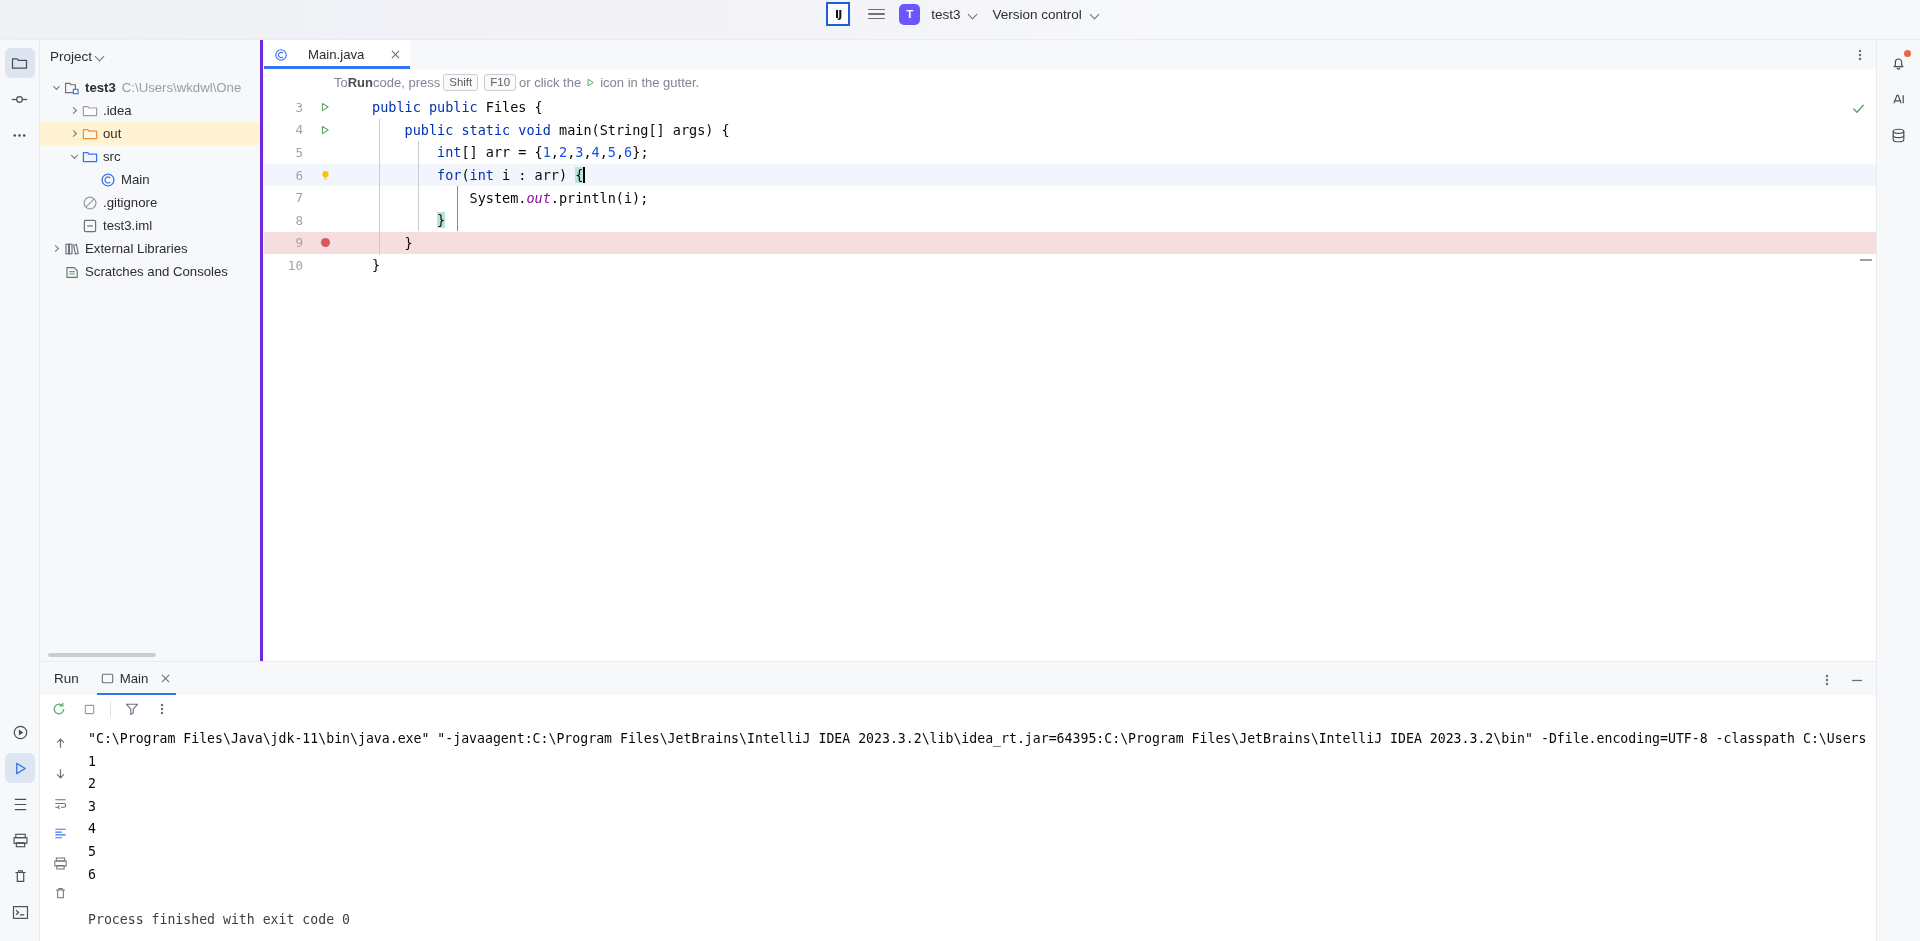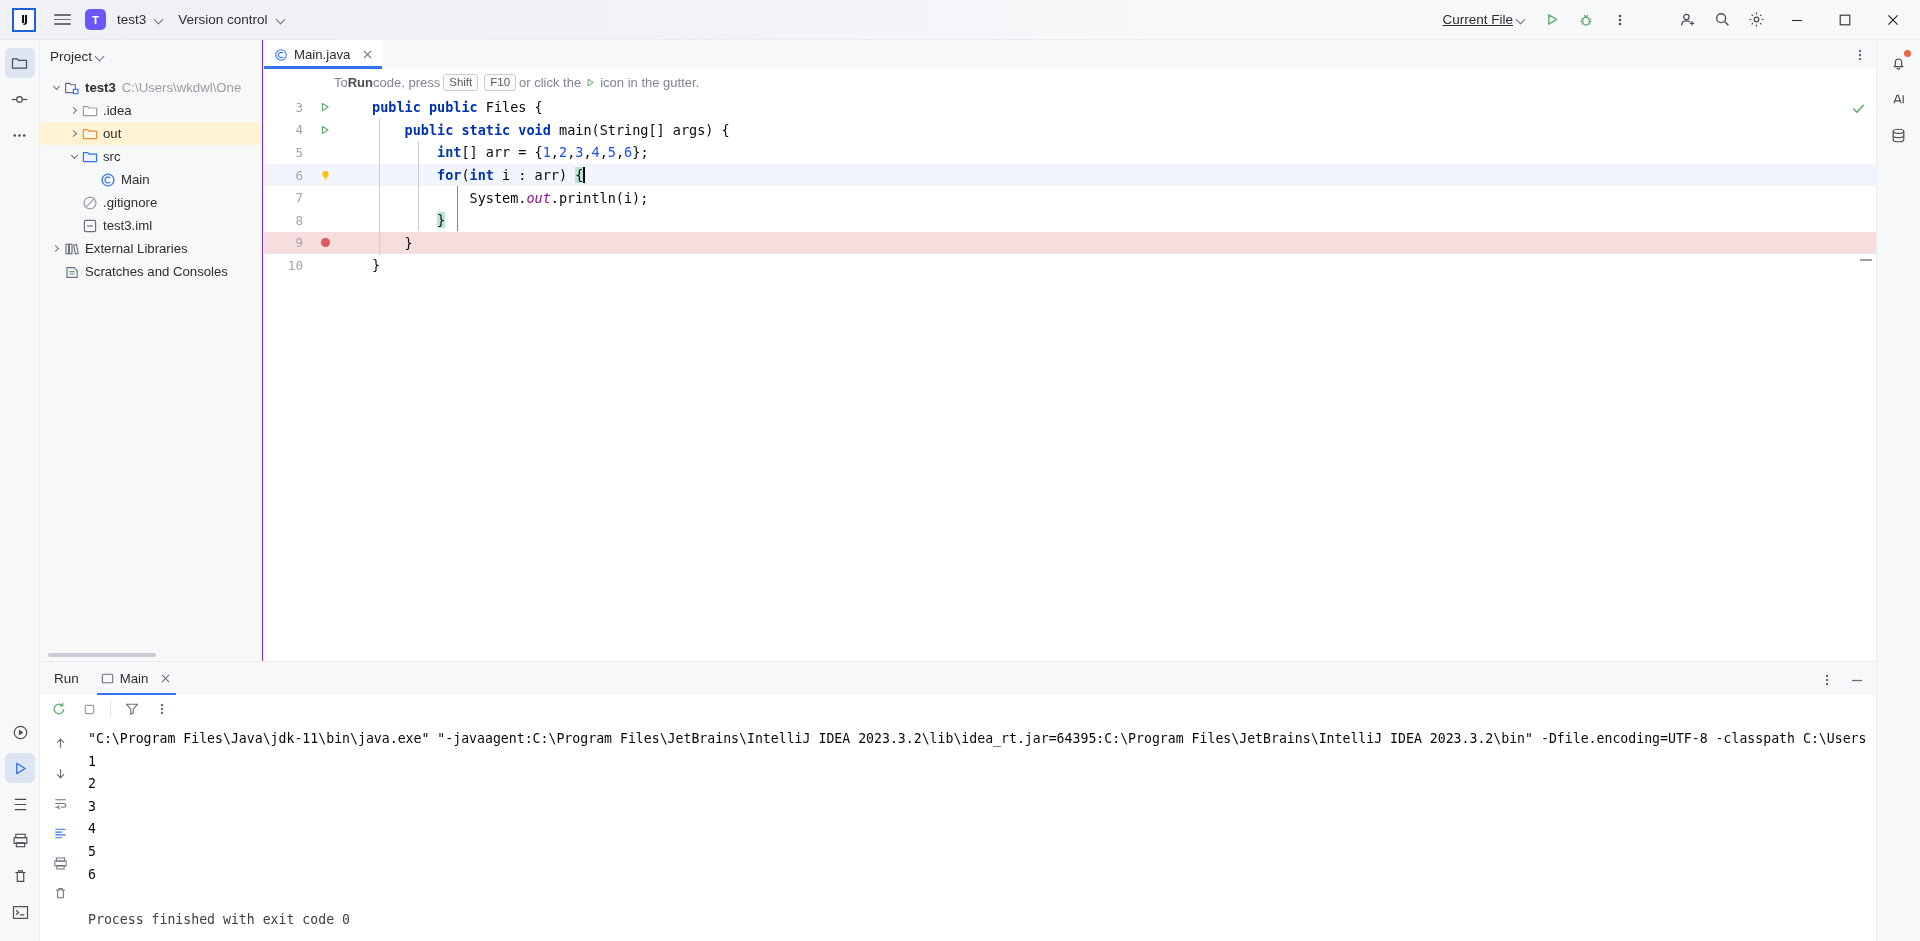--- a/index.html
+++ b/index.html
@@ -8,21 +8,21 @@
     background: #ffffff;
     font-family: "Liberation Sans", sans-serif;
     overflow: hidden;
   }
   .app { position: relative; width: 1920px; height: 941px; background: #F7F8FA; }
 
   
   .toolbar {
     position: absolute; top: 0; left: 0; width: 1920px; height: 40px;
     background: linear-gradient(to right, #EFF1F5 0%, #F2F2F7 35%, #F7F8FA 60%, #F7F8FA 100%);
-    display: flex; align-items: center; border-bottom: 1px solid #EBECF0;
+    display: flex; align-items: center; border-bottom: 1px solid #EBECF0; flex-direction: column;
   }
   .tb-left { display: flex; align-items: center; gap: 2px; padding-left: 8px; }
   .ij-logo {
     width: 24px; height: 24px; margin-left: 4px; margin-right: 10px;
     background: #ffffff; border: 2px solid #1F60D9;
     display: flex; align-items: center; justify-content: center;
     font-family: "DejaVu Sans", sans-serif; font-size: 11px; font-weight: 700;
     color: #111111; letter-spacing: -1px;
   }
   .tb-btn {
@@ -61,21 +61,21 @@
   .rail-btn {
     width: 30px; height: 30px; margin-bottom: 6px; border-radius: 6px;
     display: flex; align-items: center; justify-content: center; cursor: default;
   }
   .rail-btn.active { background: #DDE4F2; }
   .rail-bottom { position: absolute; bottom: 8px; left: 0; width: 40px; display: flex; flex-direction: column; align-items: center; }
 
   
   .project-panel {
     position: absolute; top: 40px; left: 40px; width: 223px; height: 621px;
-    background: #F7F8FA; border-right: 1px solid #6d28d9;
+    background: #F7F8FA; border-right: 3px solid #6d28d9;
   }
   .pp-header {
     height: 32px; display: flex; align-items: center; padding-left: 10px;
     font-size: 13.5px; color: #2B2D30;
   }
   .tree { padding-top: 4px; font-size: 13.2px; color: #2B2D30; }
   .tr {
     height: 23px; display: flex; align-items: center; cursor: default;
     white-space: nowrap; padding-right: 4px;
   }
@@ -94,21 +94,21 @@
 
   .pp-scroll {
     position: absolute; left: 8px; bottom: 4px; width: 108px; height: 4px;
     background: #C9CCD2; border-radius: 2px;
   }
 
   
   .editor-wrap { position: absolute; top: 40px; left: 264px; right: 44px; height: 621px; background: #FFFFFF; }
   .tabbar { height: 29px; background: #F7F8FA; display: flex; align-items: flex-end; position: relative; }
   .tab {
-    height: 29px; display: flex; align-items: center; gap: 6px; padding: 0 8px 0 10px;
+    height: 29px; display: flex; align-items: center; gap: 20px; padding: 0 8px 0 10px;
     font-size: 13.2px; color: #2B2D30; background: #FFFFFF; position: relative; cursor: default;
   }
   .tab::after { content: ""; position: absolute; left: 0; right: 0; bottom: 0; height: 3px; background: #3574F0; }
   .tab-close { width: 14px; height: 14px; display: flex; align-items: center; justify-content: center; margin-left: 4px; }
   .tabbar-more { position: absolute; right: 6px; top: 5px; width: 20px; height: 20px; display: flex; align-items: center; justify-content: center; }
 
   .editor-body { position: relative; height: 592px; background: #FFFFFF; overflow: hidden; }
   .hint-row {
     height: 27px; display: flex; align-items: center; padding-left: 70px;
     font-size: 13px; color: #818594; background: #FFFFFF;
@@ -126,21 +126,21 @@
   .cl.hl-cur { background: #F2F5FB; }
   .cl.hl-bp { background: #F7DEDE; }
   .gutter-num {
     width: 48px; text-align: right; padding-right: 9px; color: #A1A3AB;
     font-family: "DejaVu Sans Mono", monospace; font-size: 12.6px; flex: none;
   }
   .gutter-mark { width: 26px; flex: none; display: flex; align-items: center; justify-content: center; }
   .gutter-gap { width: 34px; flex: none; }
   .code-text { color: #080808; }
 
-  .k { color: #0033B3; font-weight: 700; }
+  .k { color: #0033B3; font-weight: 400; }
   .num { color: #1750EB; }
   .fld { color: #871094; font-style: italic; }
   .brmatch { background: #B9E5D9; }
   .caret { display: inline-block; width: 1.5px; height: 16px; background: #000; vertical-align: -3px; }
   .indent-guide { position: absolute; width: 1px; background: #C9CCD2; }
   .indent-guide.active { background: #389FD6; }
   .check-ok { position: absolute; right: 10px; top: 32px; }
   .scroll-tick { position: absolute; right: 4px; top: 190px; width: 12px; height: 2px; background: #9AA0A6; }
 
   

